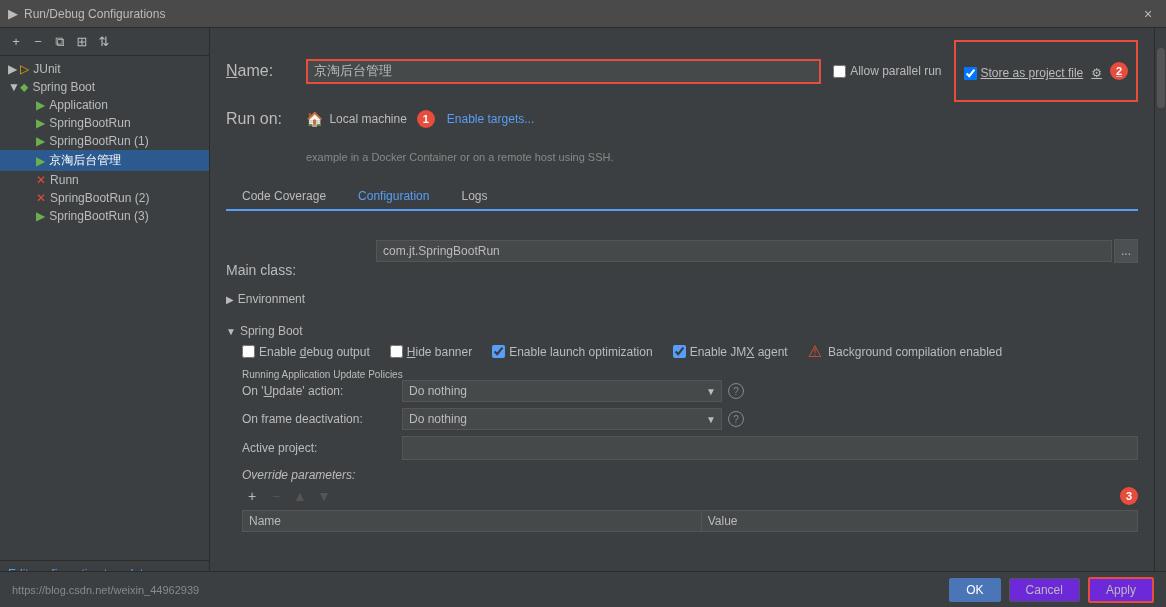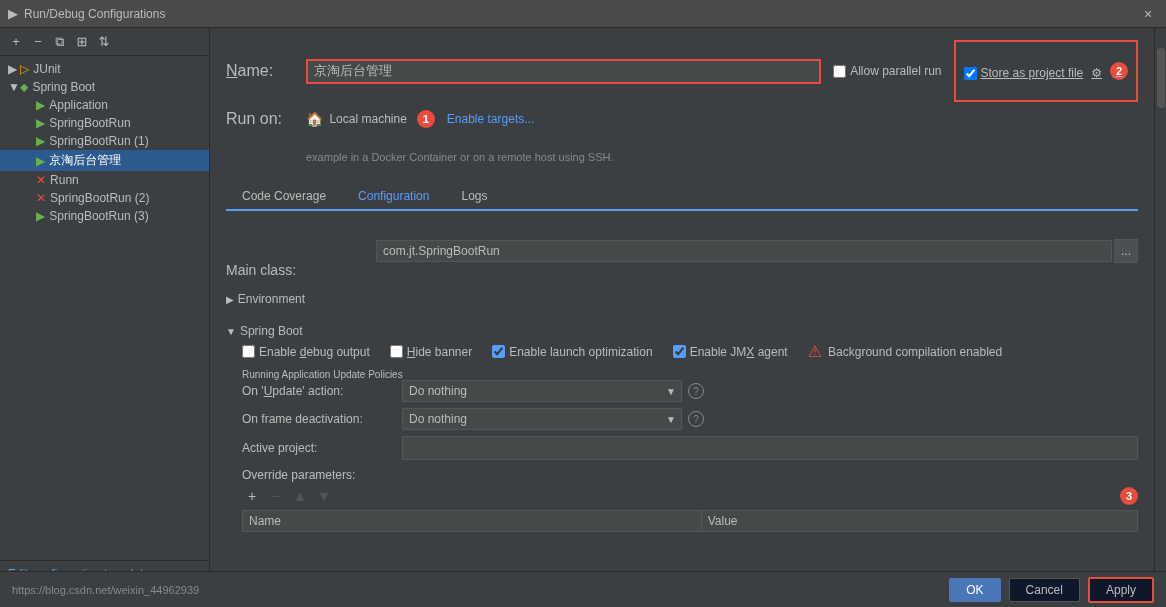--- a/index.html
+++ b/index.html
@@ -258,21 +258,21 @@
       color: #bbb;
     }
     .policy-label u { text-decoration: underline; }
     .policy-select-container {
       display: flex;
       align-items: center;
       gap: 6px;
     }
     .select-wrapper {
       position: relative;
-      width: 280px;
+      width: 320px;
     }
     .select-wrapper select {
       width: 100%;
       background: #45494a;
       border: 1px solid #555;
       color: #bbb;
       padding: 3px 24px 3px 6px;
       font-size: 12px;
       outline: none;
       appearance: none;
@@ -305,21 +305,21 @@
       border: 1px solid #555;
       color: #bbb;
       padding: 3px 6px;
       font-size: 12px;
       outline: none;
       height: 24px;
     }
 
     
     .override-section {}
-    .override-label { font-size: 12px; color: #bbb; margin-bottom: 4px; }
+    .override-label { font-size: 12px; color: #bbb; margin-bottom: 4px; font-style: italic; }
     .override-toolbar {
       display: flex;
       align-items: center;
       gap: 4px;
       margin-bottom: 4px;
     }
     .override-btn {
       width: 20px; height: 20px;
       background: transparent;
       border: none;
@@ -358,21 +358,21 @@
       justify-content: space-between;
       padding: 0 12px;
     }
     .bottom-left { display: flex; align-items: center; gap: 8px; }
     .bottom-right { display: flex; align-items: center; gap: 8px; }
     .action-btn {
       padding: 4px 16px;
       font-size: 12px;
       cursor: pointer;
       border: 1px solid #555;
-      background: #0f172a;
+      background: #6d28d9;
       color: #bbb;
       border-radius: 2px;
     }
     .action-btn.primary {
       background: #4a76b8;
       border-color: #4a76b8;
       color: white;
     }
 
     .watermark {

